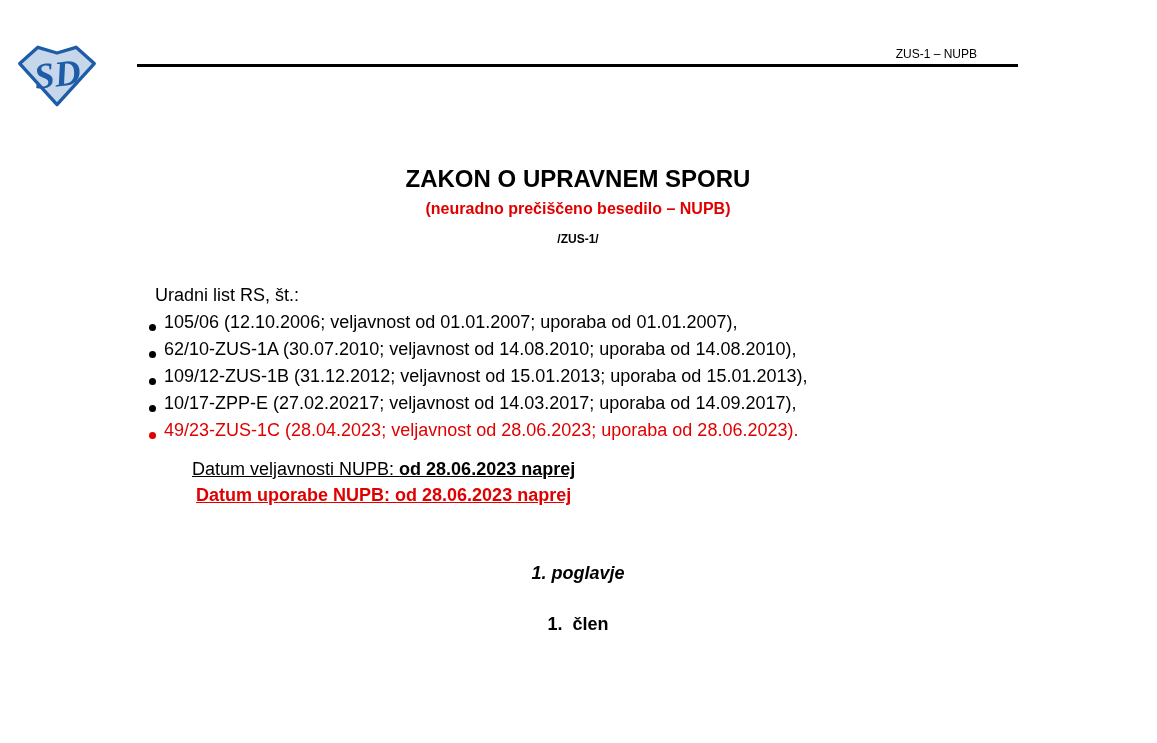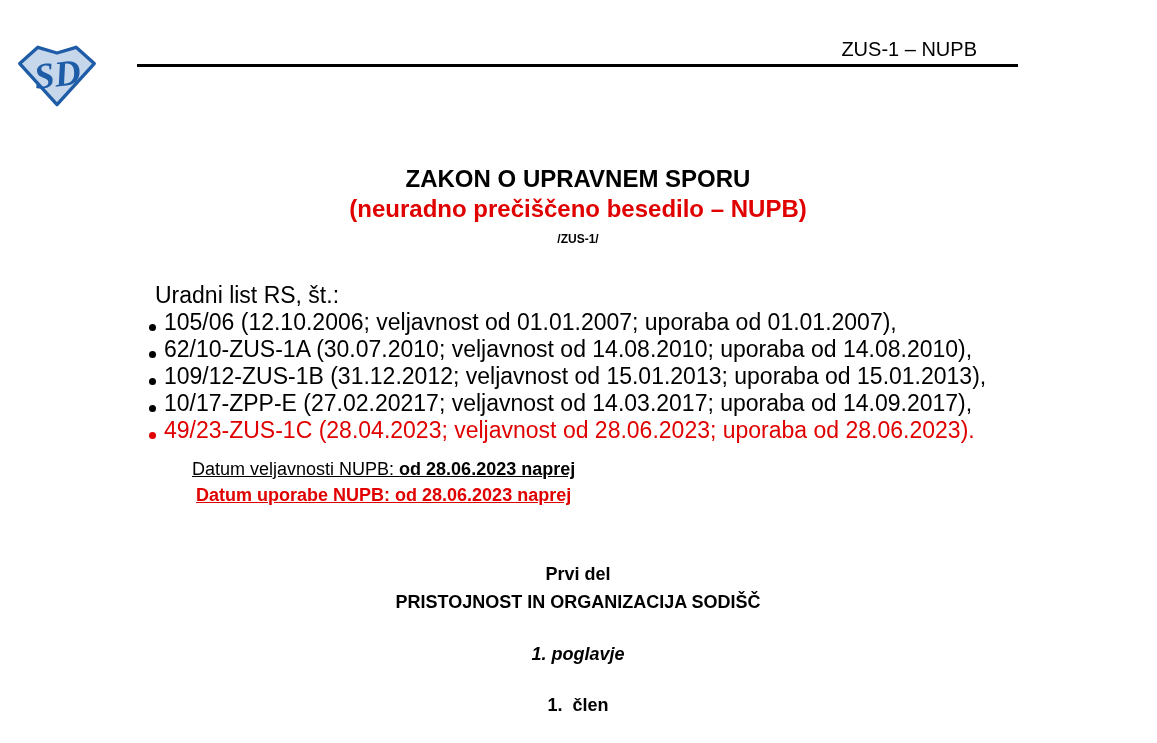--- a/index.html
+++ b/index.html
@@ -12,46 +12,46 @@
     overflow: hidden;
   }
 
   
   .logo {
     position: absolute; left: 14px; top: 42px;
     width: 86px; height: 66px;
   }
   .header-meta {
     position: absolute; top: 37px; right: 152px;
-    display: flex; align-items: flex-start; height: 29px;
-    font-size: 20px; white-space: nowrap;
+    display: flex; align-items: flex-end; height: 29px;
+    font-size: 12px; white-space: nowrap;
   }
   .header-meta .txt { line-height: 24px; }
   .header-divider {
     width: 2px; background: #000;
     margin: 0 13px;
   }
   .header-rule {
     position: absolute; left: 137px; top: 64px;
     width: 881px; height: 3px; background: #000;
   }
 
   
   .title-block {
     position: absolute; left: 138px; top: 163px; width: 880px;
     text-align: center; font-weight: bold;
   }
   .doc-title   { font-size: 24px; line-height: 31px; }
-  .doc-subtitle{ font-size: 24px; line-height: 30px; }
+  .doc-subtitle{ font-size: 16px; line-height: 30px; }
   .doc-code    { font-size: 12px; line-height: 30px; }
 
   
   .gazette {
     position: absolute; left: 148px; top: 282px;
-    font-size: 23px; line-height: 27px;
+    font-size: 18px; line-height: 27px;
   }
   .gazette-heading { padding-left: 7px; }
   .gazette-item { display: flex; align-items: center; }
   .dot {
     flex: 0 0 auto; width: 7px; height: 7px; border-radius: 50%;
     background: currentColor; margin: 10px 8px 0 1px;
   }
 
   
   .dates {
@@ -121,23 +121,19 @@
 
 <div class="dates">
   <div class="date-line">
     <span>Datum veljavnosti NUPB:</span>
     <span class="bold-part">od 28.06.2023 naprej</span>
   </div>
   <div class="date-line date-usage red">Datum uporabe NUPB: od 28.06.2023 naprej</div>
 </div>
 
 <div class="sections">
-  <div class="section-group g1">
-    <div>Prvi del</div>
-    <div>PRISTOJNOST IN ORGANIZACIJA SODIŠČ</div>
-  </div>
   <div class="section-group g2">
     <div>1. poglavje</div>
   </div>
   <div class="section-group g3">
     <div>1.&nbsp;&nbsp;člen</div>
   </div>
 </div>
 
 </body></html>

